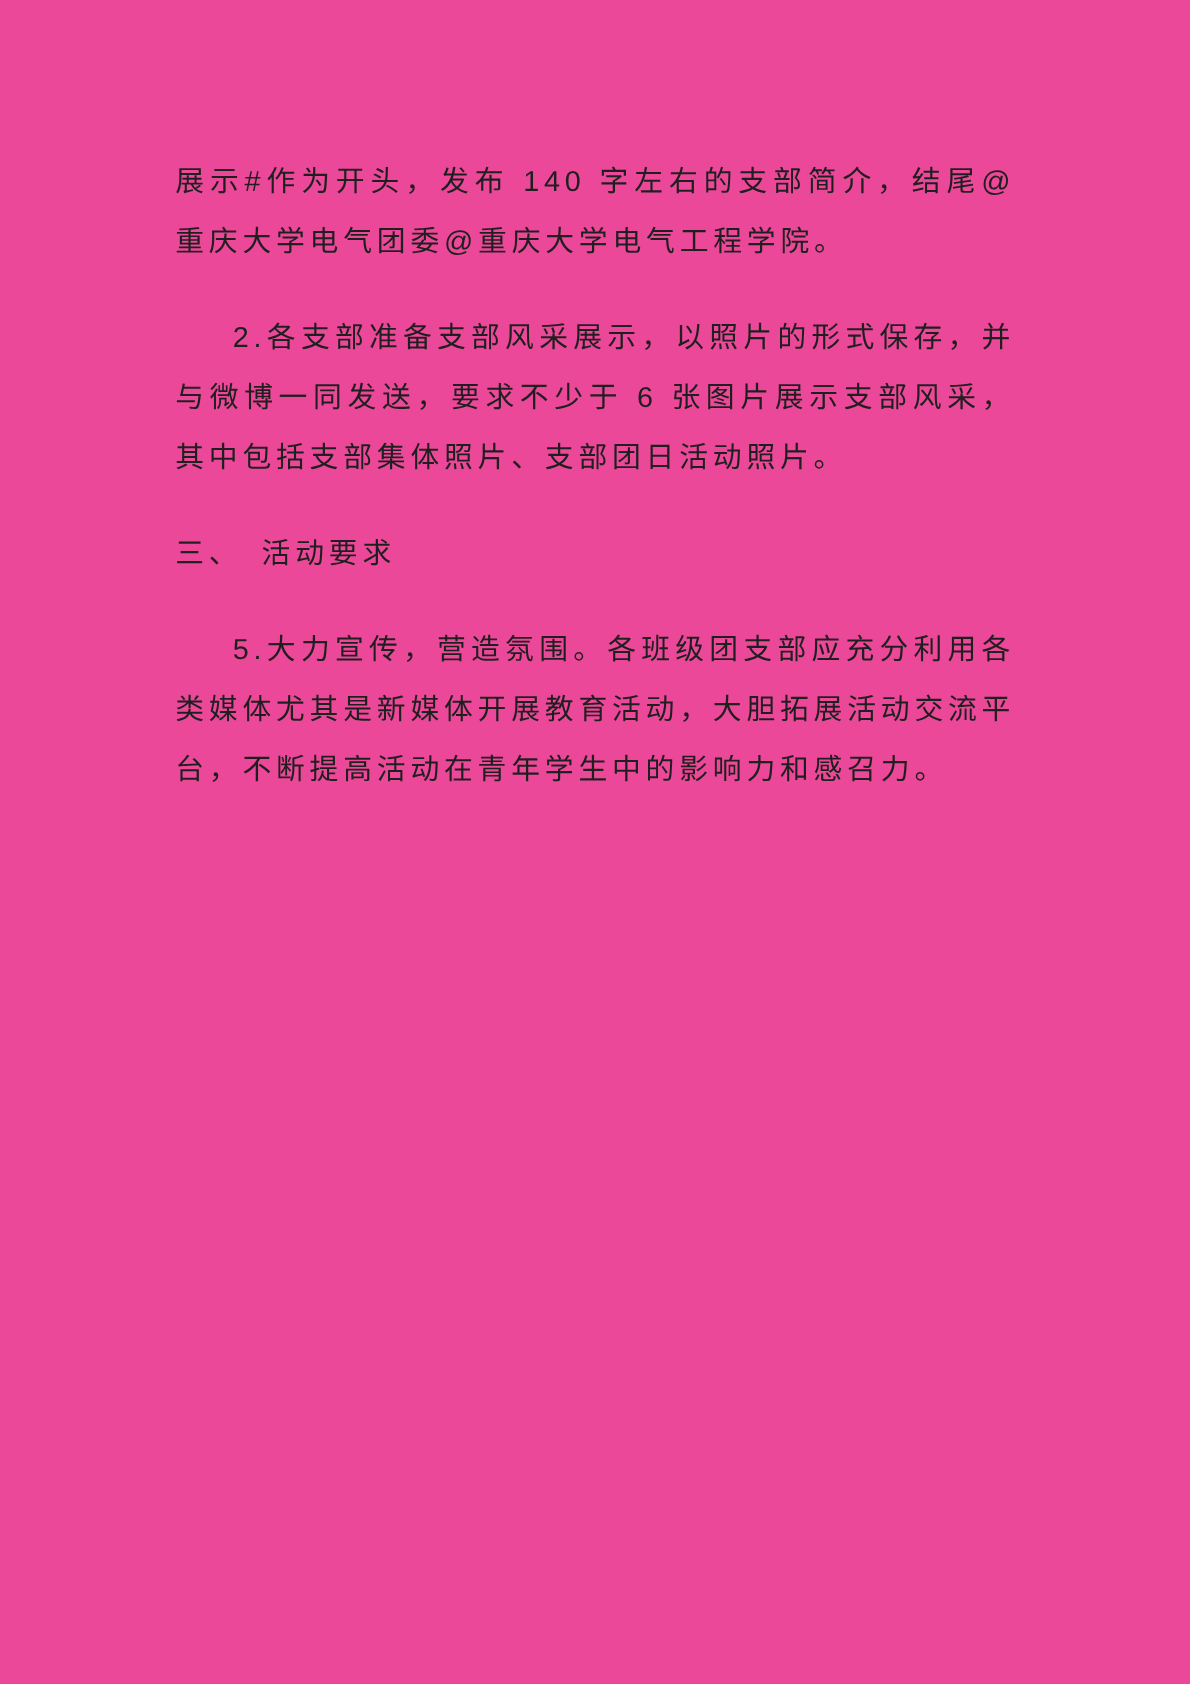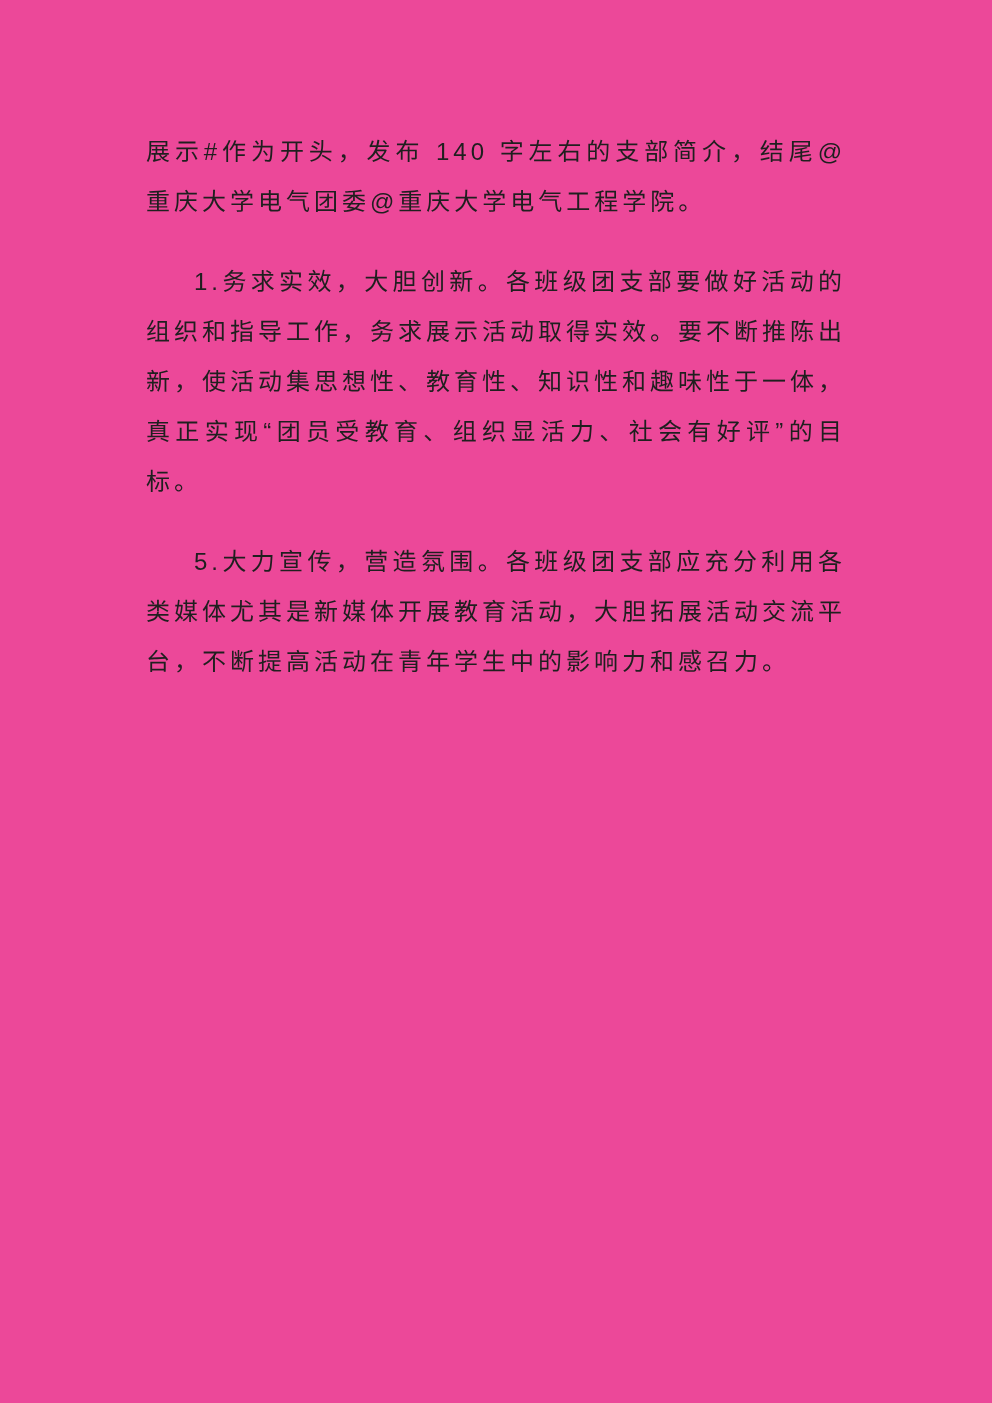--- a/index.html
+++ b/index.html
@@ -32,19 +32,20 @@
   .doc-page p.heading {
     text-indent: 0;
   }
 </style>
 </head>
 <body>
 
 <div class="doc-page">
   <p class="continuation">展示#作为开头，发布 140 字左右的支部简介，结尾@重庆大学电气团委@重庆大学电气工程学院。</p>
 
+  <p class="indent">2.各支部准备支部风采展示，以照片的形式保存，并与微博一同发送，要求不少于 6 张图片展示支部风采，其中包括支部集体照片、支部团日活动照片。</p>
 
+  <p class="heading">三、　活动要求</p>
 
-  <p class="indent">1.务求实效，大胆创新。各班级团支部要做好活动的组织和指导工作，务求展示活动取得实效。要不断推陈出新，使活动集思想性、教育性、知识性和趣味性于一体，真正实现“团员受教育、组织显活力、社会有好评”的目标。</p>
 
   <p class="indent">5.大力宣传，营造氛围。各班级团支部应充分利用各类媒体尤其是新媒体开展教育活动，大胆拓展活动交流平台，不断提高活动在青年学生中的影响力和感召力。</p>
 
 </div>
 
 </body></html>

